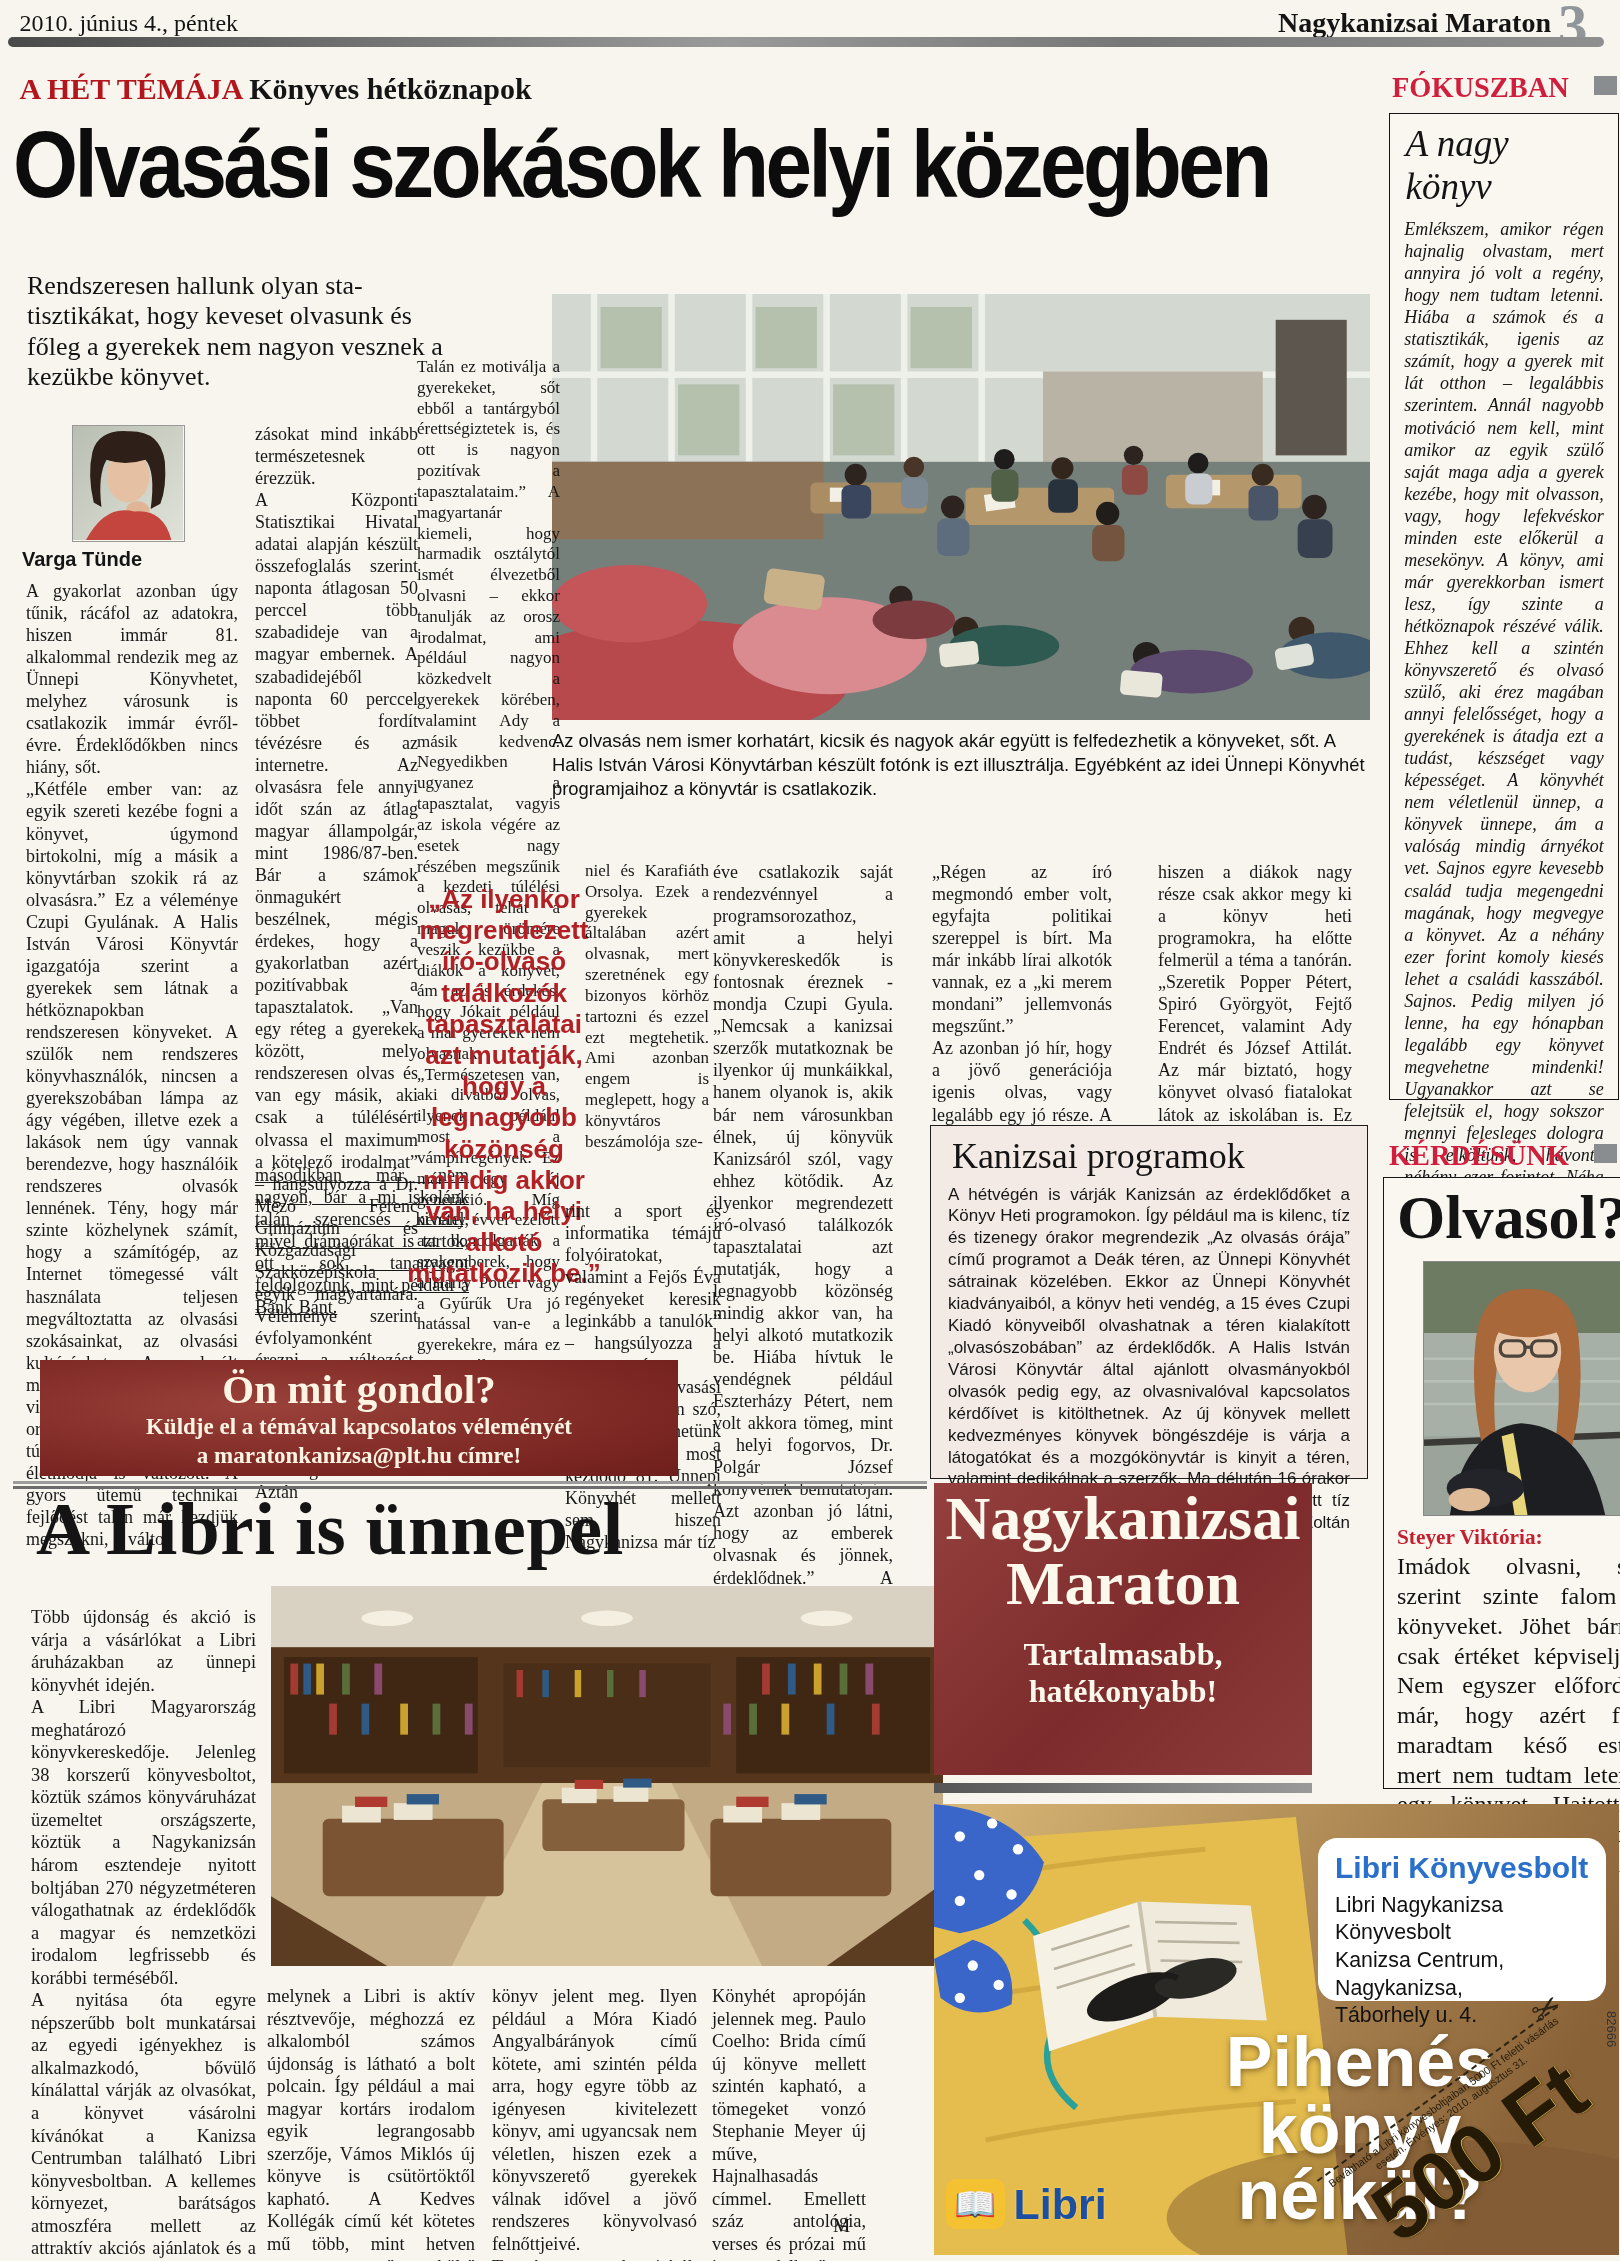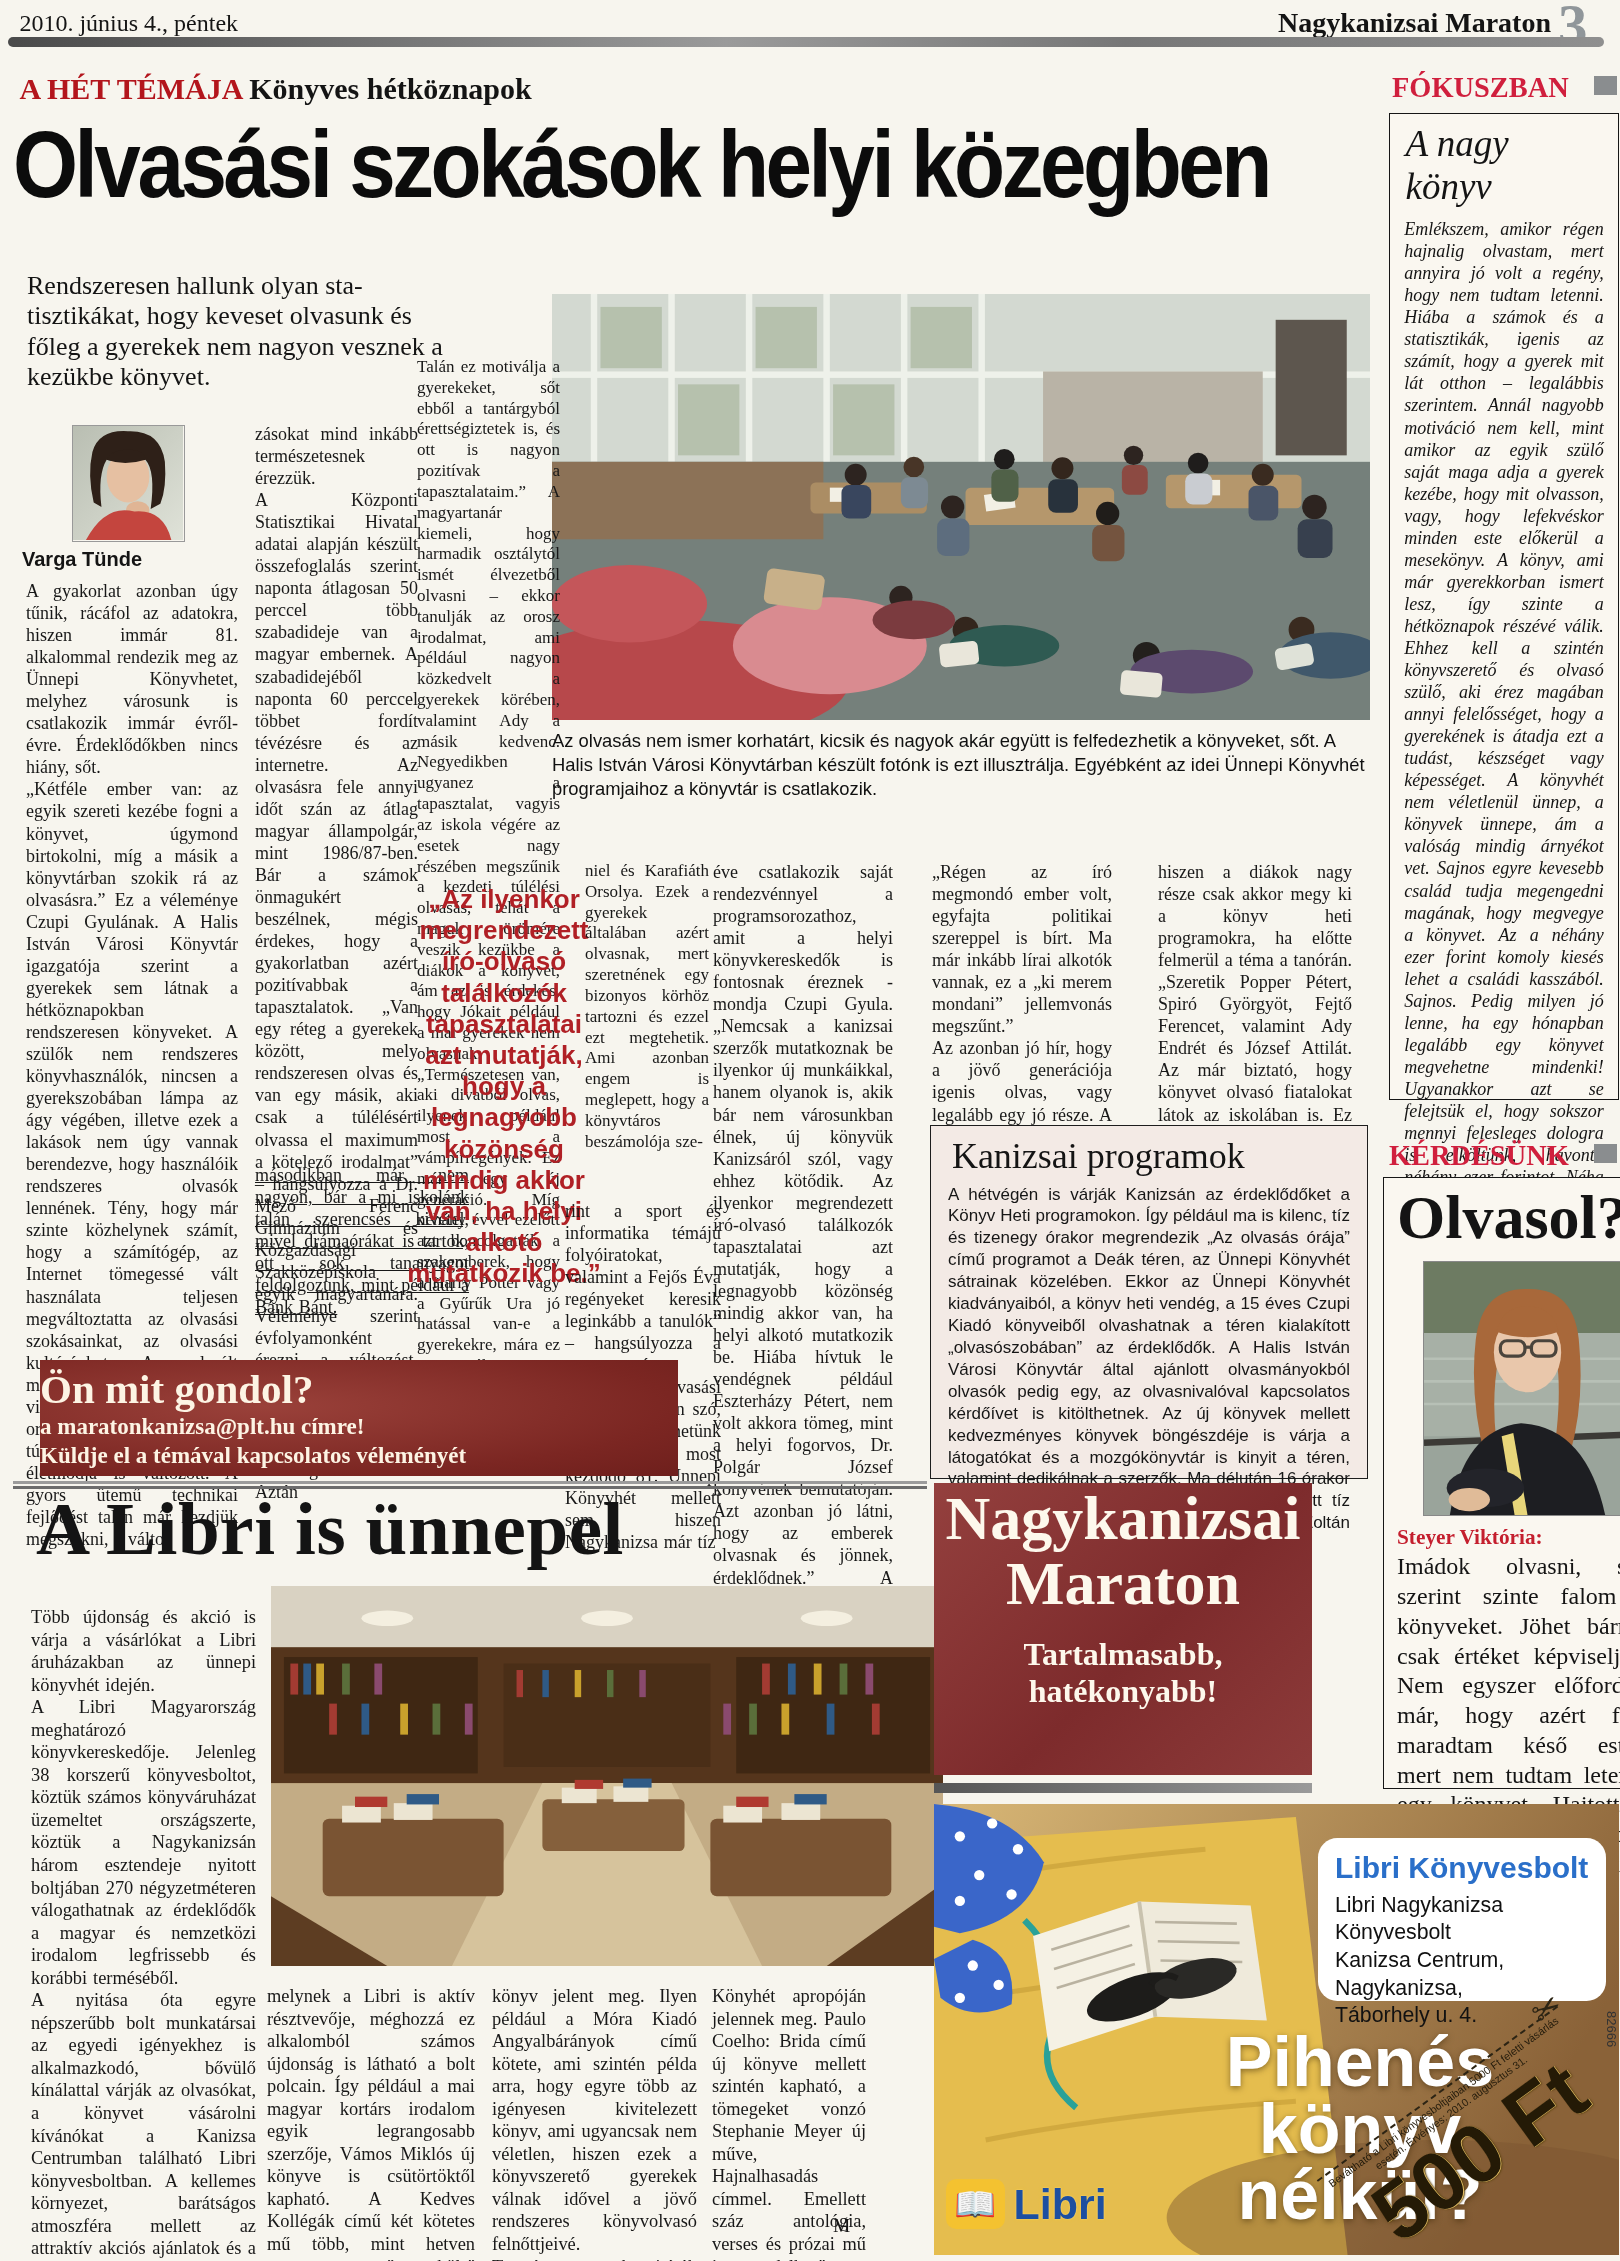--- a/index.html
+++ b/index.html
@@ -40,21 +40,21 @@
   #col4bot{left:565px;top:1200px;width:156px;}
   #col5{left:713px;top:861px;width:180px;}
   #col6{left:932px;top:861px;width:180px;}
   #col7{left:1158px;top:861px;width:194px;}
   
   #prog-box{left:930px;top:1125px;width:438px;height:354px;border:1.9px solid #1d1d1d;background:#f3eae5;
             box-sizing:border-box;padding:9px 17px;}
   #prog-title{font-size:36px;margin:0 0 6.5px 3.9px;}
   #prog-body{font-family:"Liberation Sans",sans-serif;font-size:17px;line-height:1.29;text-align:justify;color:#161616;}
   
-  #opinion{left:40px;top:1360px;width:638px;height:116px;text-align:left;color:#fdf4e4;
+  #opinion{left:40px;top:1360px;width:638px;height:116px;text-align:center;color:#fdf4e4;
            background:radial-gradient(ellipse at 35% 40%,#9a413a,#7b2622 70%,#6e1f1c);}
   #opinion .t{font-size:41px;font-weight:bold;margin-top:5.2px;}
   #opinion .l{font-size:23px;font-weight:bold;line-height:1.25;}
   
   #fokusz-label{left:1392px;top:72px;font-size:28.4px;font-weight:bold;color:#d01f3d;}
   #fokusz-sq{left:1594px;top:76px;width:23px;height:19.4px;background:#8a8d8f;}
   #fokusz-box{left:1389px;top:113px;width:230px;height:987px;border:1.9px solid #161616;background:#faf7f0;
               box-sizing:border-box;padding:6.5px 14.2px;font-style:italic;}
   #fokusz-title{font-size:37px;margin:1.3px 0 10.3px 1.3px;}
   #fokusz-body{font-size:18px;line-height:1.225;text-align:justify;white-space:pre-line;word-spacing:1.3px;}
@@ -236,22 +236,22 @@
 Az azonban jó hír, hogy a jövő generációja igenis olvas, vagy legalább egy jó része. A nyilatkozó magyartanárnak sincsenek illúziói,</div>
   <div class="bodycol" id="col7">hiszen a diákok nagy része csak akkor megy ki a könyv heti programokra, ha előtte felmerül a téma a tanórán. „Szeretik Popper Pétert, Spiró Györgyöt, Fejtő Ferencet, valamint Ady Endrét és József Attilát. Az már biztató, hogy könyvet olvasó fiatalokat látok az iskolában is. Ez egy jó jel.”</div>
 
   <div class="abs" id="prog-box">
     <div id="prog-title">Kanizsai programok</div>
     <div id="prog-body">A hétvégén is várják Kanizsán az érdeklődőket a Könyv Heti programokon. Így például ma is kilenc, tíz és tizenegy órakor megrendezik „Az olvasás órája” című programot a Deák téren, az Ünnepi Könyvhét sátrainak közelében. Ekkor az Ünnepi Könyvhét kiadványaiból, a könyv heti vendég, a 15 éves Czupi Kiadó könyveiből olvashatnak a téren kialakított „olvasószobában” az érdeklődők. A Halis István Városi Könyvtár által ajánlott olvasmányokból olvasók pedig egy, az olvasnivalóval kapcsolatos kérdőívet is kitölthetnek. Az új könyvek mellett kedvezményes könyvek böngészdéje is várja a látogatókat és a mozgókönyvtár is kinyit a téren, valamint dedikálnak a szerzők. Ma délután 16 órakor Erdős Attila és Kocsis Katalin, holnap délelőtt tíz órától pedig szintén Erdős Attila és Riersch Zoltán várja majd az érdeklődőket.</div>
   </div>
 
   <div class="abs" id="opinion">
     <div class="t">Ön mit gondol?</div>
+    <div class="l">Küldje el a témával kapcsolatos véleményét</div>
     <div class="l">a maratonkanizsa@plt.hu címre!</div>
-    <div class="l">Küldje el a témával kapcsolatos véleményét</div>
   </div>
 
   <div class="abs" id="fokusz-box">
     <div id="fokusz-title">A nagy könyv</div>
     <div id="fokusz-body">Emlékszem, amikor régen hajnalig olvastam, mert annyira jó volt a regény, hogy nem tudtam letenni. Hiába a számok és a statisztikák, igenis az számít, hogy a gyerek mit lát otthon – legalábbis szerintem. Annál nagyobb motiváció nem kell, mint amikor az egyik szülő saját maga adja a gyerek kezébe, hogy mit olvasson, vagy, hogy lefekvéskor minden este előkerül a mesekönyv. A könyv, ami már gyerekkorban ismert lesz, így szinte a hétköznapok részévé válik. Ehhez kell a szintén könyvszerető és olvasó szülő, aki érez magában annyi felelősséget, hogy a gyerekének is átadja ezt a tudást, készséget vagy képességet. A könyvhét nem véletlenül ünnep, a könyvek ünnepe, ám a valóság mindig árnyékot vet. Sajnos egyre kevesebb család tudja megengedni magának, hogy megvegye a könyvet. Az a néhány ezer forint komoly kiesés lehet a családi kasszából. Sajnos. Pedig milyen jó lenne, ha egy hónapban legalább egy könyvet megvehetne mindenki! Ugyanakkor azt se felejtsük el, hogy sokszor mennyi felesleges dologra is elköltünk, havonta néhány ezer forintot. Néha érdemes lenne erre is spórolni.</div>
     <div id="fokusz-sig">VT</div>
   </div>
 
   <div class="abs" id="kerd-label">KÉRDÉSÜNK</div>
   <div class="abs" id="kerd-sq"></div>

